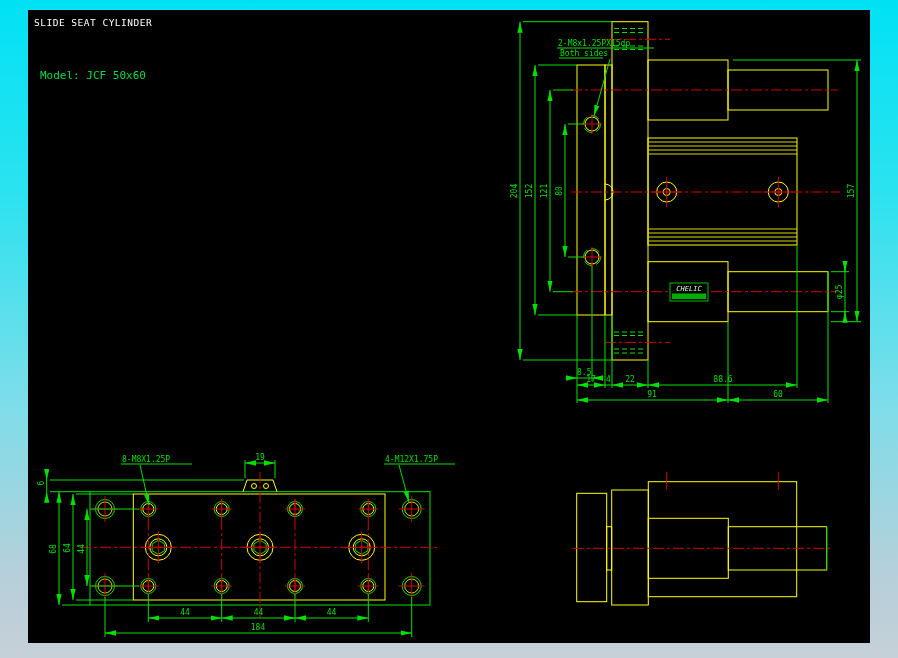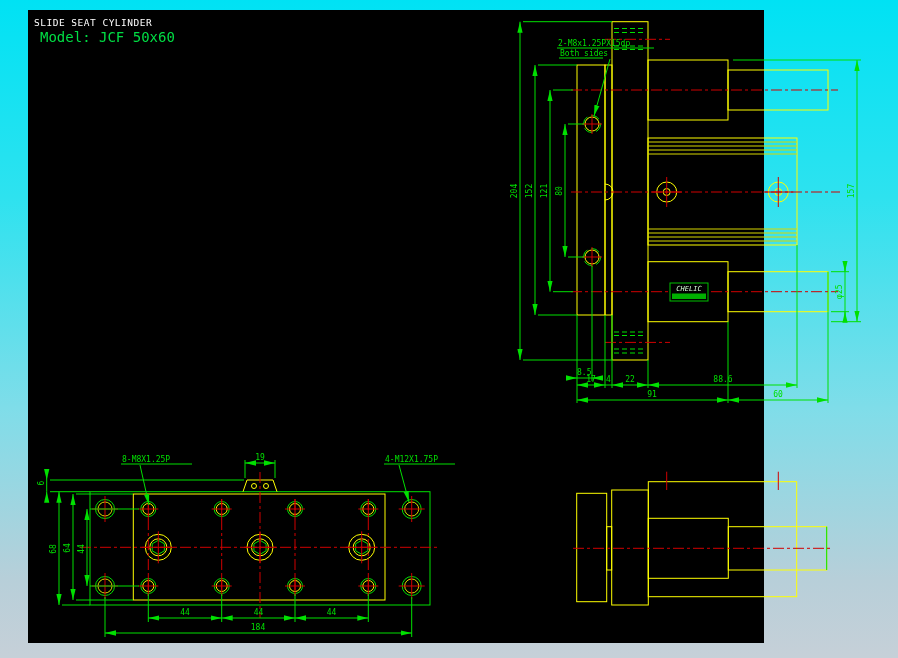--- a/index.html
+++ b/index.html
@@ -2,26 +2,26 @@
 <html><head>
 <meta charset="utf-8">
 <style>
   html,body{margin:0;padding:0;}
   body{
     width:898px;height:658px;overflow:hidden;
     background:linear-gradient(to bottom,#00e2f4 0%,#2ee2ef 30%,#7fdde9 62%,#b7cfd9 88%,#c6d0d8 100%);
     font-family:"DejaVu Sans Mono","Liberation Mono",monospace;
   }
   #canvas{
-    position:absolute;left:28px;top:10px;width:736px;height:633px;
+    position:absolute;left:28px;top:10px;width:842px;height:633px;
     background:#000;
   }
   #titleblock{position:absolute;left:6px;top:7px;line-height:1.25;}
   .t-main{color:#ffffff;font-size:9.5px;letter-spacing:.5px;white-space:pre;}
-  .t-model{color:#00dd44;font-size:14px;padding-left:6px;white-space:pre;}
+  .t-model{color:#00dd44;font-size:11px;padding-left:6px;white-space:pre;margin-top:40px;}
   svg{position:absolute;left:0;top:0;}
   text{font-family:"DejaVu Sans Mono","Liberation Mono",monospace;font-size:8px;fill:#00e000;}
   .geo{stroke:#ffff00;fill:none;stroke-width:1;}
   .geo2{stroke:#d8d800;fill:none;stroke-width:1;}
   .hid{stroke:#00e000;fill:none;stroke-width:1;stroke-dasharray:5 3;}
   .cl{stroke:#d00000;fill:none;stroke-width:1;stroke-dasharray:11 3 3 3;}
   .cls{stroke:#d00000;fill:none;stroke-width:1;}
   .dim{stroke:#00e000;fill:none;stroke-width:1;}
   .brandtxt{font-style:italic;font-size:7px;fill:#d9ffd9;}
 </style>

